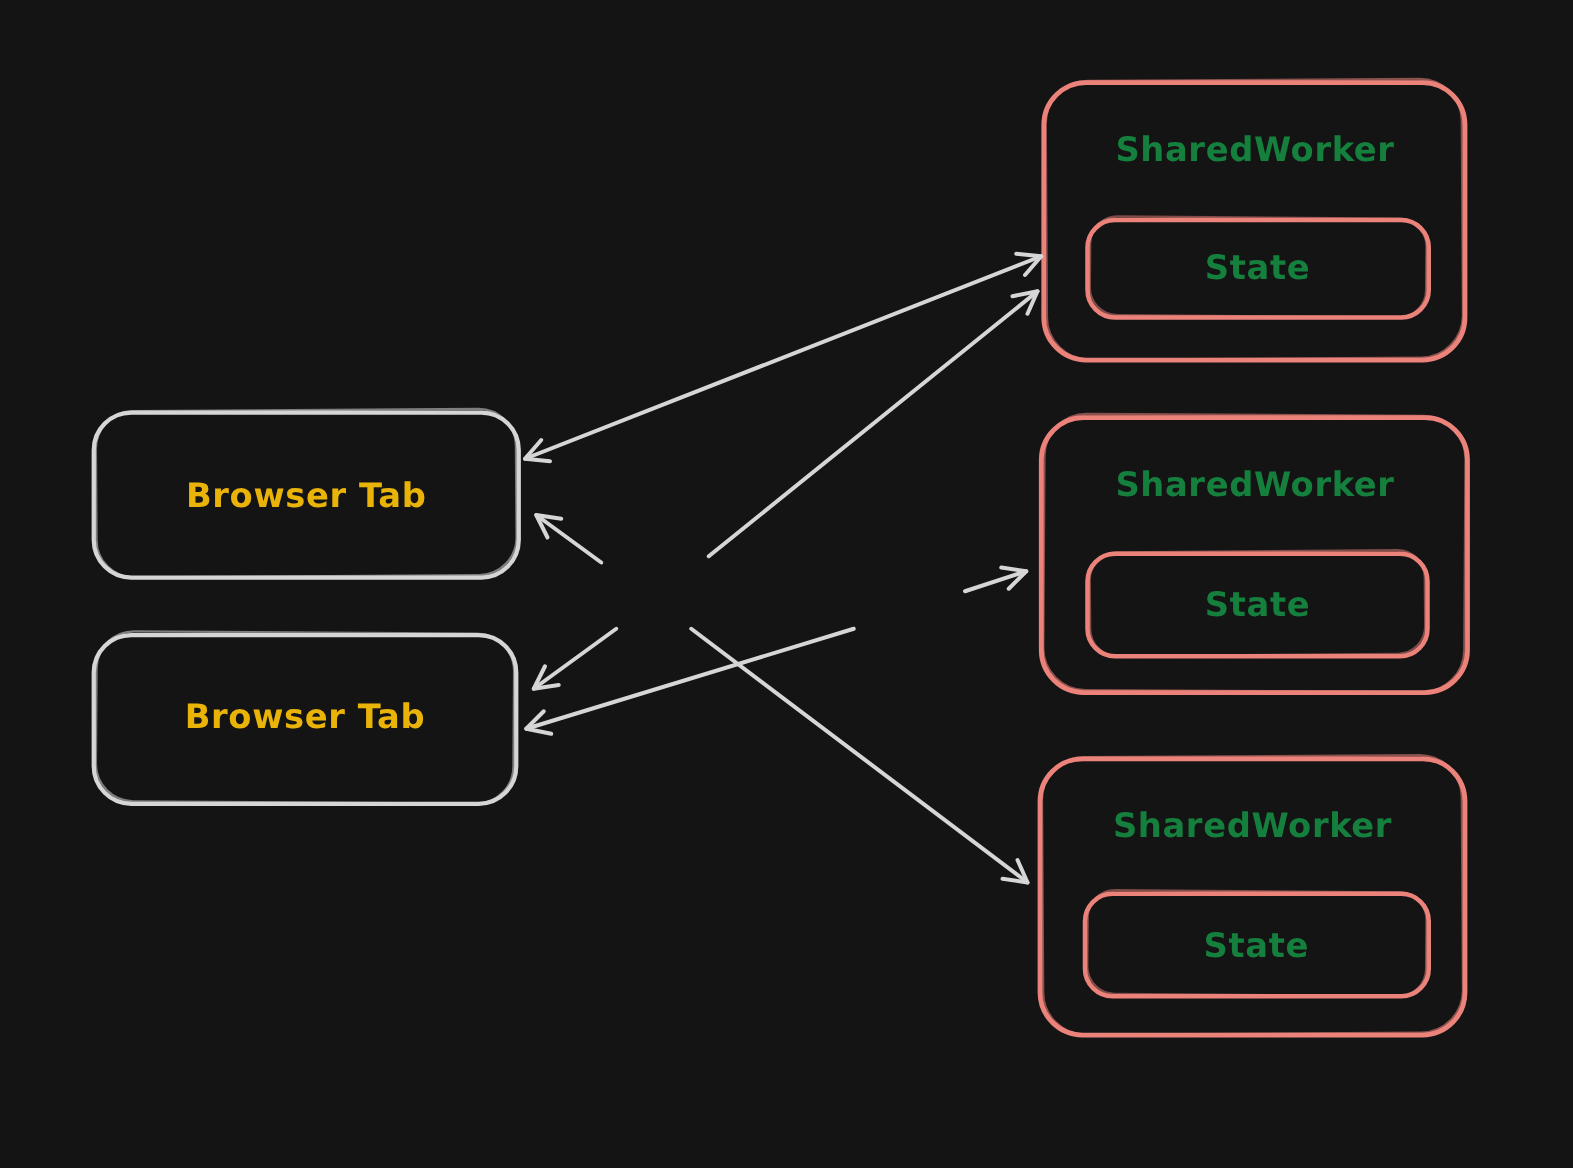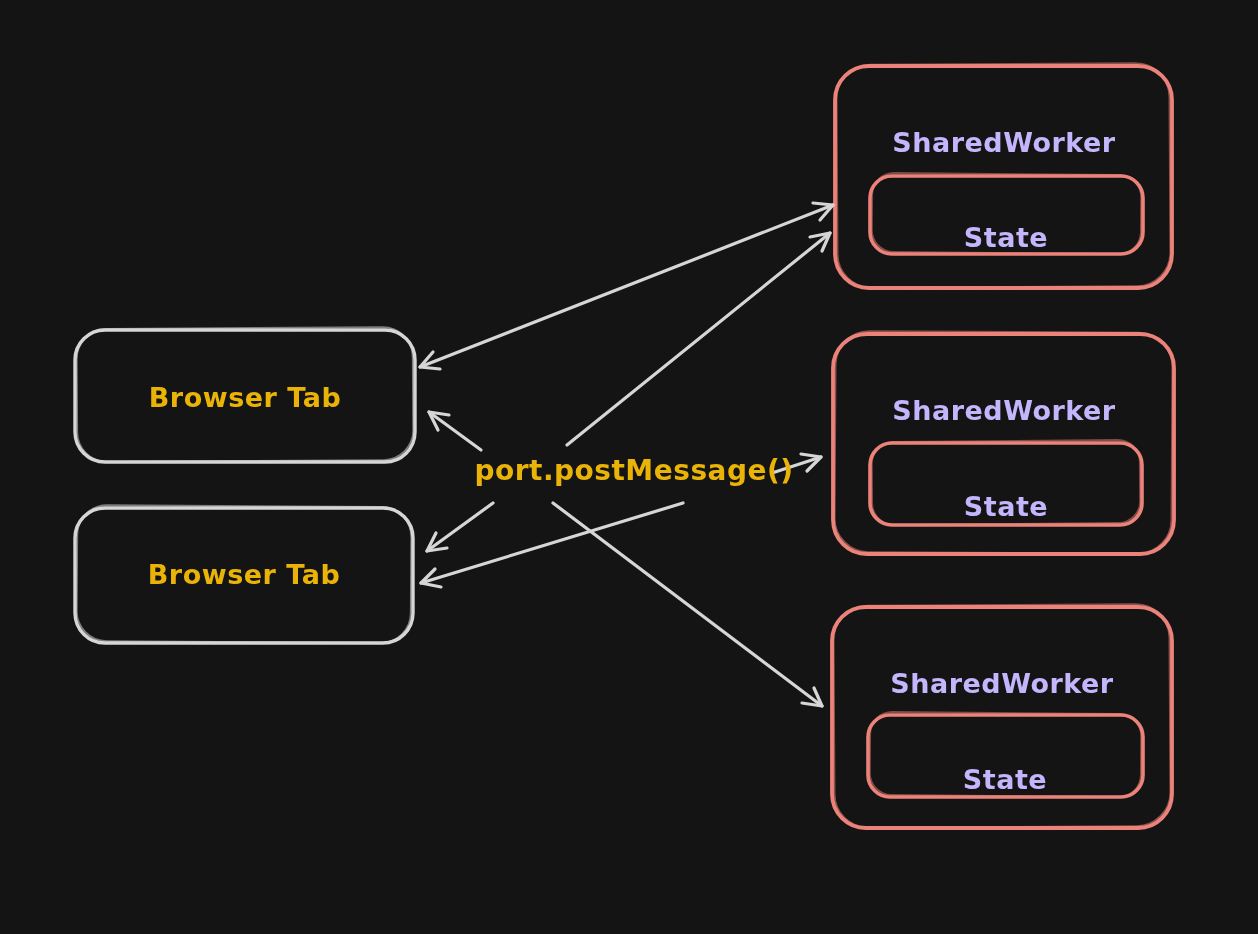--- a/index.html
+++ b/index.html
@@ -22,21 +22,21 @@
   }
   .lbl {
     position: absolute;
     transform: translate(-50%, -50%);
     white-space: nowrap;
     font-weight: bold;
     letter-spacing: 0.5px;
     user-select: none;
   }
   .lbl.light { color: #eab308; }
-  .lbl.accent { color: #c4b5fd; margin-top: 22px; }
+  .lbl.accent { color: #15803d; }
   .sz-node { font-size: 27px; }
   .sz-center { font-size: 28px; }
 </style>
 </head>
 <body>
 
 <div class="canvas">
 
   <svg width="1258" height="934" viewBox="0 0 1258 934" fill="none" stroke-linecap="round" stroke-linejoin="round">
 
@@ -116,15 +116,14 @@
 
   <div class="lbl accent sz-node" style="left:1004px; top:120px;">SharedWorker</div>
   <div class="lbl accent sz-node" style="left:1006px; top:215px;">State</div>
 
   <div class="lbl accent sz-node" style="left:1004px; top:388px;">SharedWorker</div>
   <div class="lbl accent sz-node" style="left:1006px; top:484px;">State</div>
 
   <div class="lbl accent sz-node" style="left:1002px; top:661px;">SharedWorker</div>
   <div class="lbl accent sz-node" style="left:1005px; top:757px;">State</div>
 
-  <div class="lbl light sz-center" style="left:634px; top:470px;">port.postMessage()</div>
 
 </div>
 
 </body></html>

